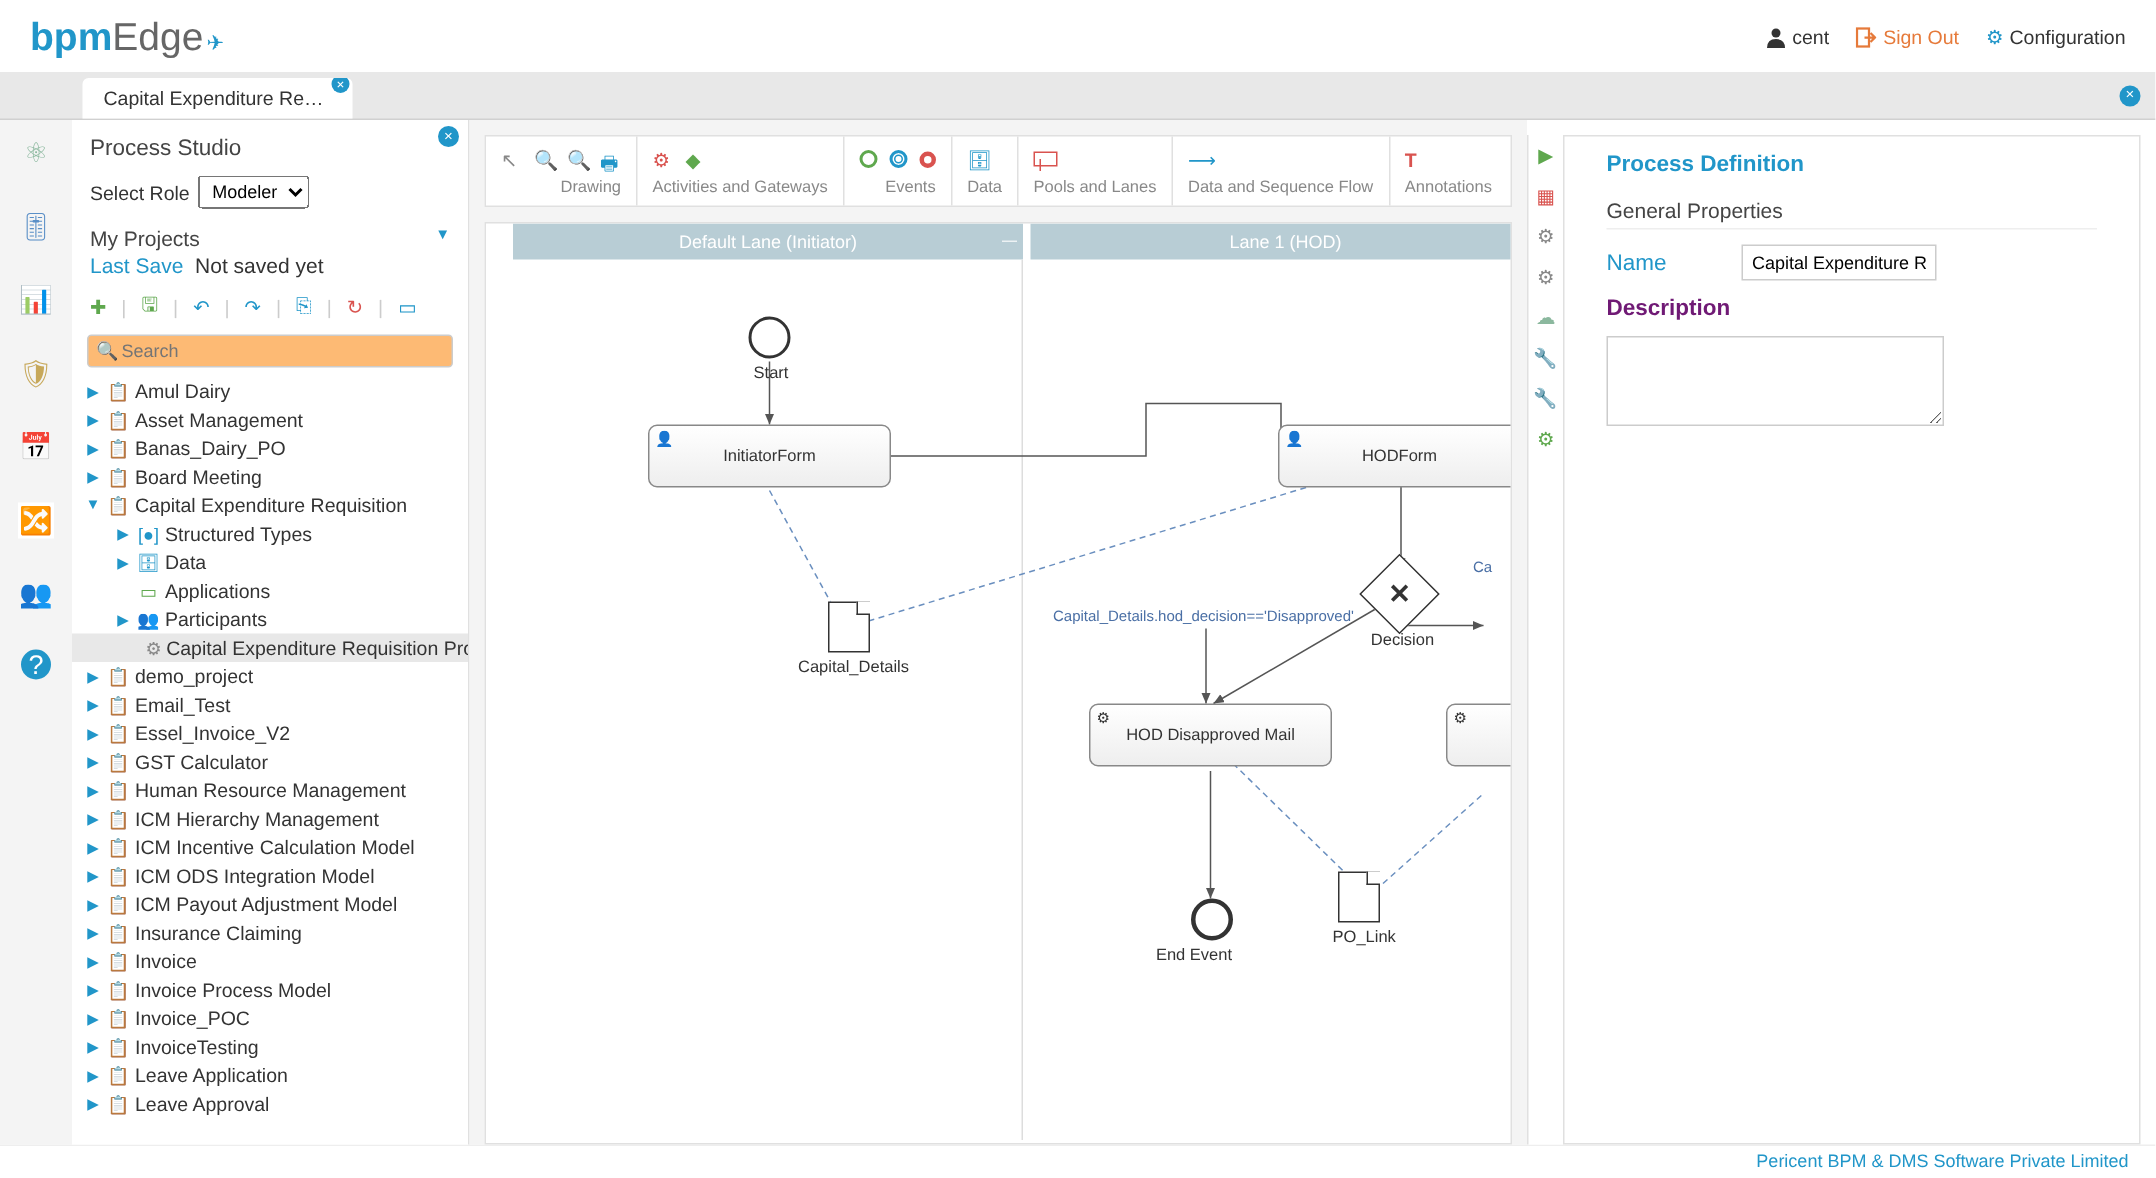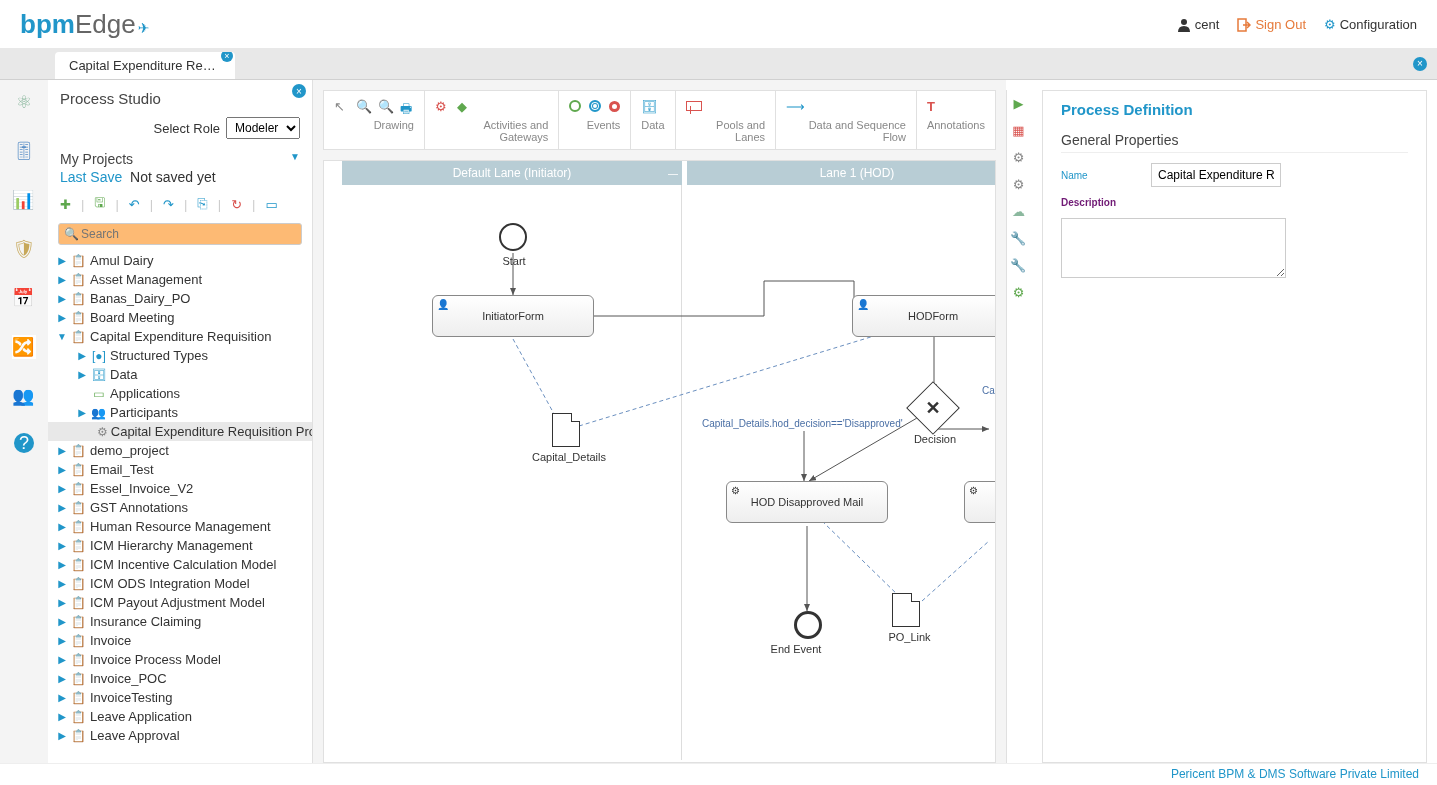--- a/index.html
+++ b/index.html
@@ -26,21 +26,21 @@
 
 
 .icon-rail { width: 48px; background: #f4f4f4; display: flex; flex-direction: column; align-items: center; padding-top: 10px; gap: 25px; }
 .rail-icon { width: 24px; height: 24px; cursor: pointer; display: flex; align-items: center; justify-content: center; font-size: 18px; }
 .rail-icon.active { background: #fff; }
 
 
 .sidebar { width: 265px; background: #fff; border-right: 1px solid #e0e0e0; display: flex; flex-direction: column; position: relative; }
 .sidebar-close { position: absolute; top: 4px; right: 6px; width: 14px; height: 14px; background: #2196c9; color: #fff; border-radius: 50%; font-size: 10px; display: flex; align-items: center; justify-content: center; cursor: pointer; }
 .sidebar-title { font-size: 15px; padding: 10px 12px 6px; color: #444; }
-.role-row { padding: 4px 12px; display: flex; align-items: center; gap: 6px; justify-content: flex-end; }
+.role-row { padding: 4px 12px; display: flex; align-items: center; gap: 6px; }
 .role-row select { font-size: 12px; padding: 2px 4px; }
 .projects-header { display: flex; justify-content: space-between; padding: 8px 12px 2px; font-size: 14px; color: #444; }
 .last-save { padding: 0 12px 4px; font-size: 14px; }
 .last-save .label { color: #2196c9; }
 .sidebar-toolbar { display: flex; gap: 10px; padding: 4px 12px; align-items: center; }
 .sidebar-toolbar span { cursor: pointer; font-size: 13px; }
 .tb-save { color: #5fa84e; }
 .tb-undo, .tb-redo { color: #2196c9; }
 .tb-add { color: #5fa84e; }
 .tb-del { color: #d9534f; }
@@ -89,25 +89,25 @@
 .bpmn-data::before { content: ''; position: absolute; top: -1px; right: -1px; width: 8px; height: 8px; background: #fff; border-left: 1px solid #333; border-bottom: 1px solid #333; }
 .shape-label { position: absolute; font-size: 11px; white-space: nowrap; text-align: center; }
 .flow-label { position: absolute; font-size: 10px; color: #4a6fa5; white-space: nowrap; }
 
 svg.edges { position: absolute; top: 0; left: 0; width: 100%; height: 100%; pointer-events: none; }
 
 
 .right-wrap { display: flex; }
 .right-rail { width: 24px; background: #fff; border-left: 1px solid #e0e0e0; display: flex; flex-direction: column; align-items: center; padding-top: 6px; gap: 12px; }
 .right-rail span { font-size: 13px; cursor: pointer; }
-.props { width: 385px; background: #fff; border: 1px solid #e0e0e0; padding: 10px 18px; margin-left: 12px; }
+.props { width: 385px; background: #fff; border: 1px solid #e0e0e0; padding: 10px 28px; margin-left: 0; }
 .props-title { color: #2196c9; font-weight: bold; font-size: 15px; margin-bottom: 14px; }
 .props-section { font-size: 14px; color: #444; margin-bottom: 10px; border-bottom: 1px solid #eee; padding-bottom: 4px; }
 .prop-row { display: flex; align-items: center; gap: 10px; margin-bottom: 10px; }
-.prop-label { color: #2196c9; font-size: 10px; width: 80px; }
+.prop-label { color: #2196c9; font-size: 15px; width: 80px; }
 .prop-row input[type=text] { border: 1px solid #ccc; padding: 4px 6px; font-size: 12px; width: 130px; }
 .prop-row textarea { border: 1px solid #ccc; width: 225px; height: 60px; resize: both; }
 .prop-row input[type=number] { border: 1px solid #ccc; padding: 4px 6px; font-size: 12px; width: 110px; text-align: right; }
 
 
 .footer { height: 22px; text-align: right; padding: 3px 18px; font-size: 12px; color: #2196c9; border-top: 1px solid #eee; }
 </style>
 </head>
 <body>
 
@@ -259,21 +259,21 @@
           <span>Email_Test</span>
         </div>
       <div class="tree-item depth-0">
           <span class="tree-caret">▶</span>
           <span class="tree-icon">📋</span>
           <span>Essel_Invoice_V2</span>
         </div>
       <div class="tree-item depth-0">
           <span class="tree-caret">▶</span>
           <span class="tree-icon">📋</span>
-          <span>GST Annotations</span>
+          <span>GST Calculator</span>
         </div>
       <div class="tree-item depth-0">
           <span class="tree-caret">▶</span>
           <span class="tree-icon">📋</span>
           <span>Human Resource Management</span>
         </div>
       <div class="tree-item depth-0">
           <span class="tree-caret">▶</span>
           <span class="tree-icon">📋</span>
           <span>ICM Hierarchy Management</span>

